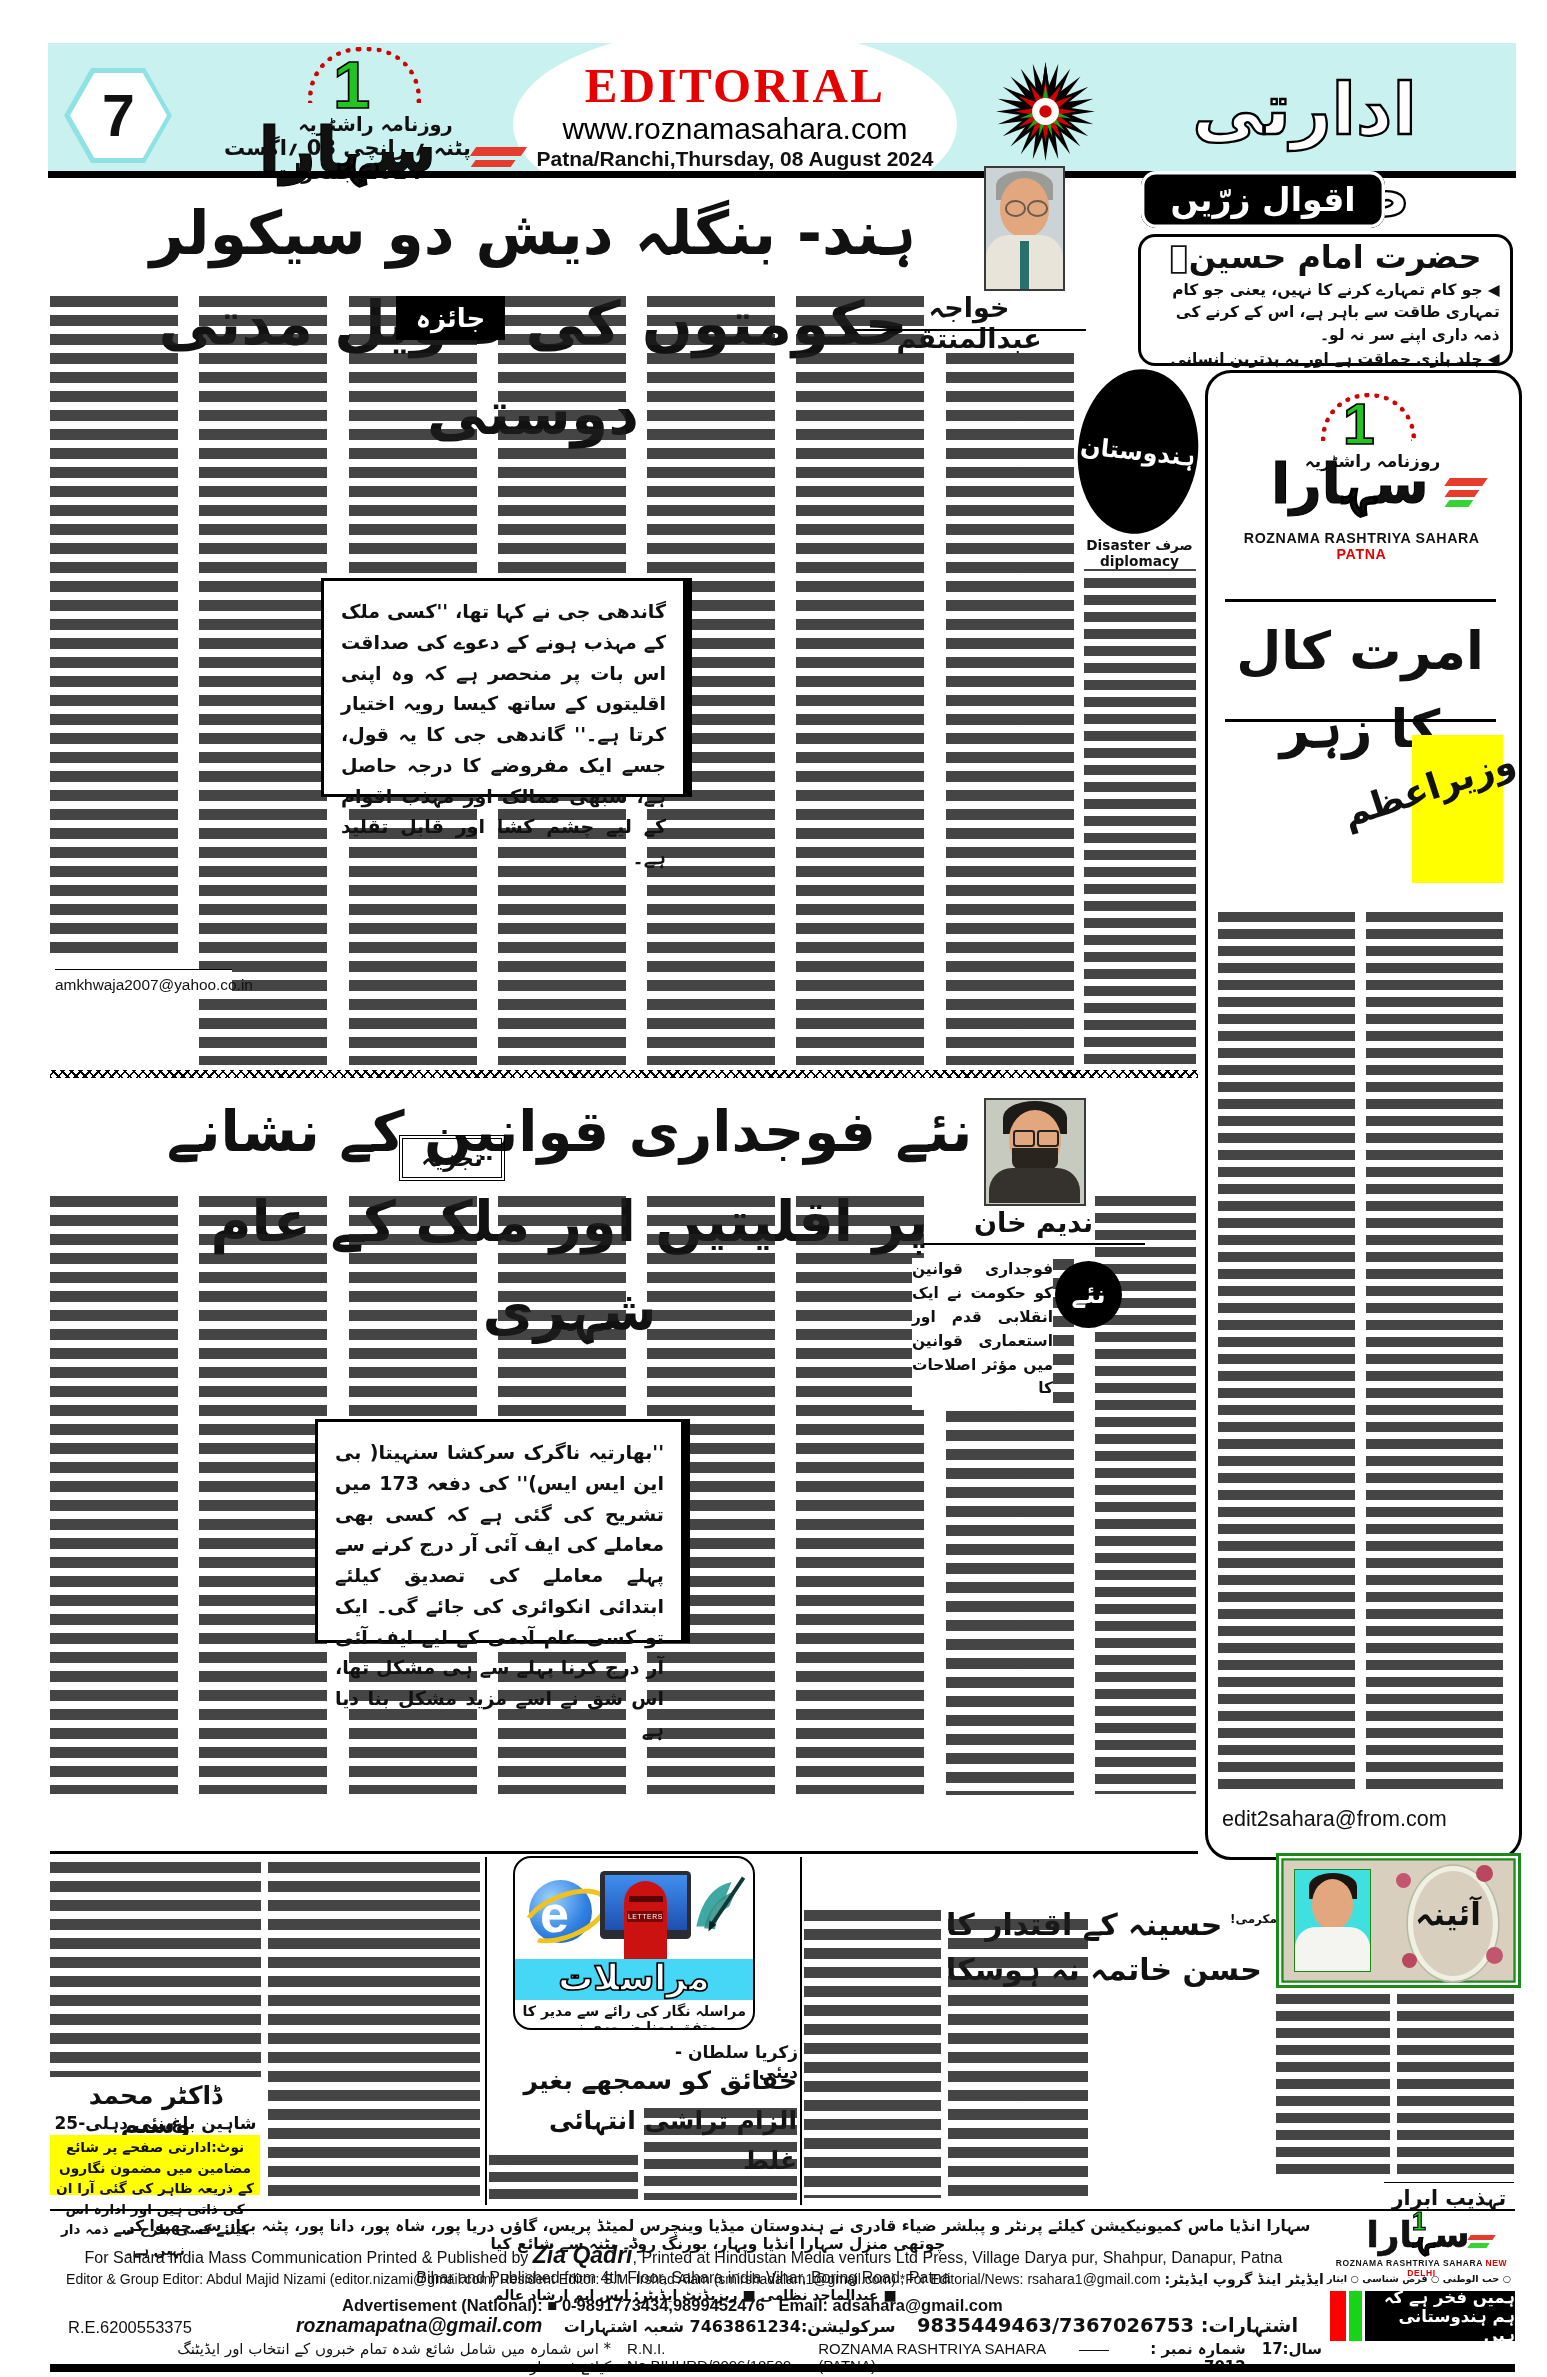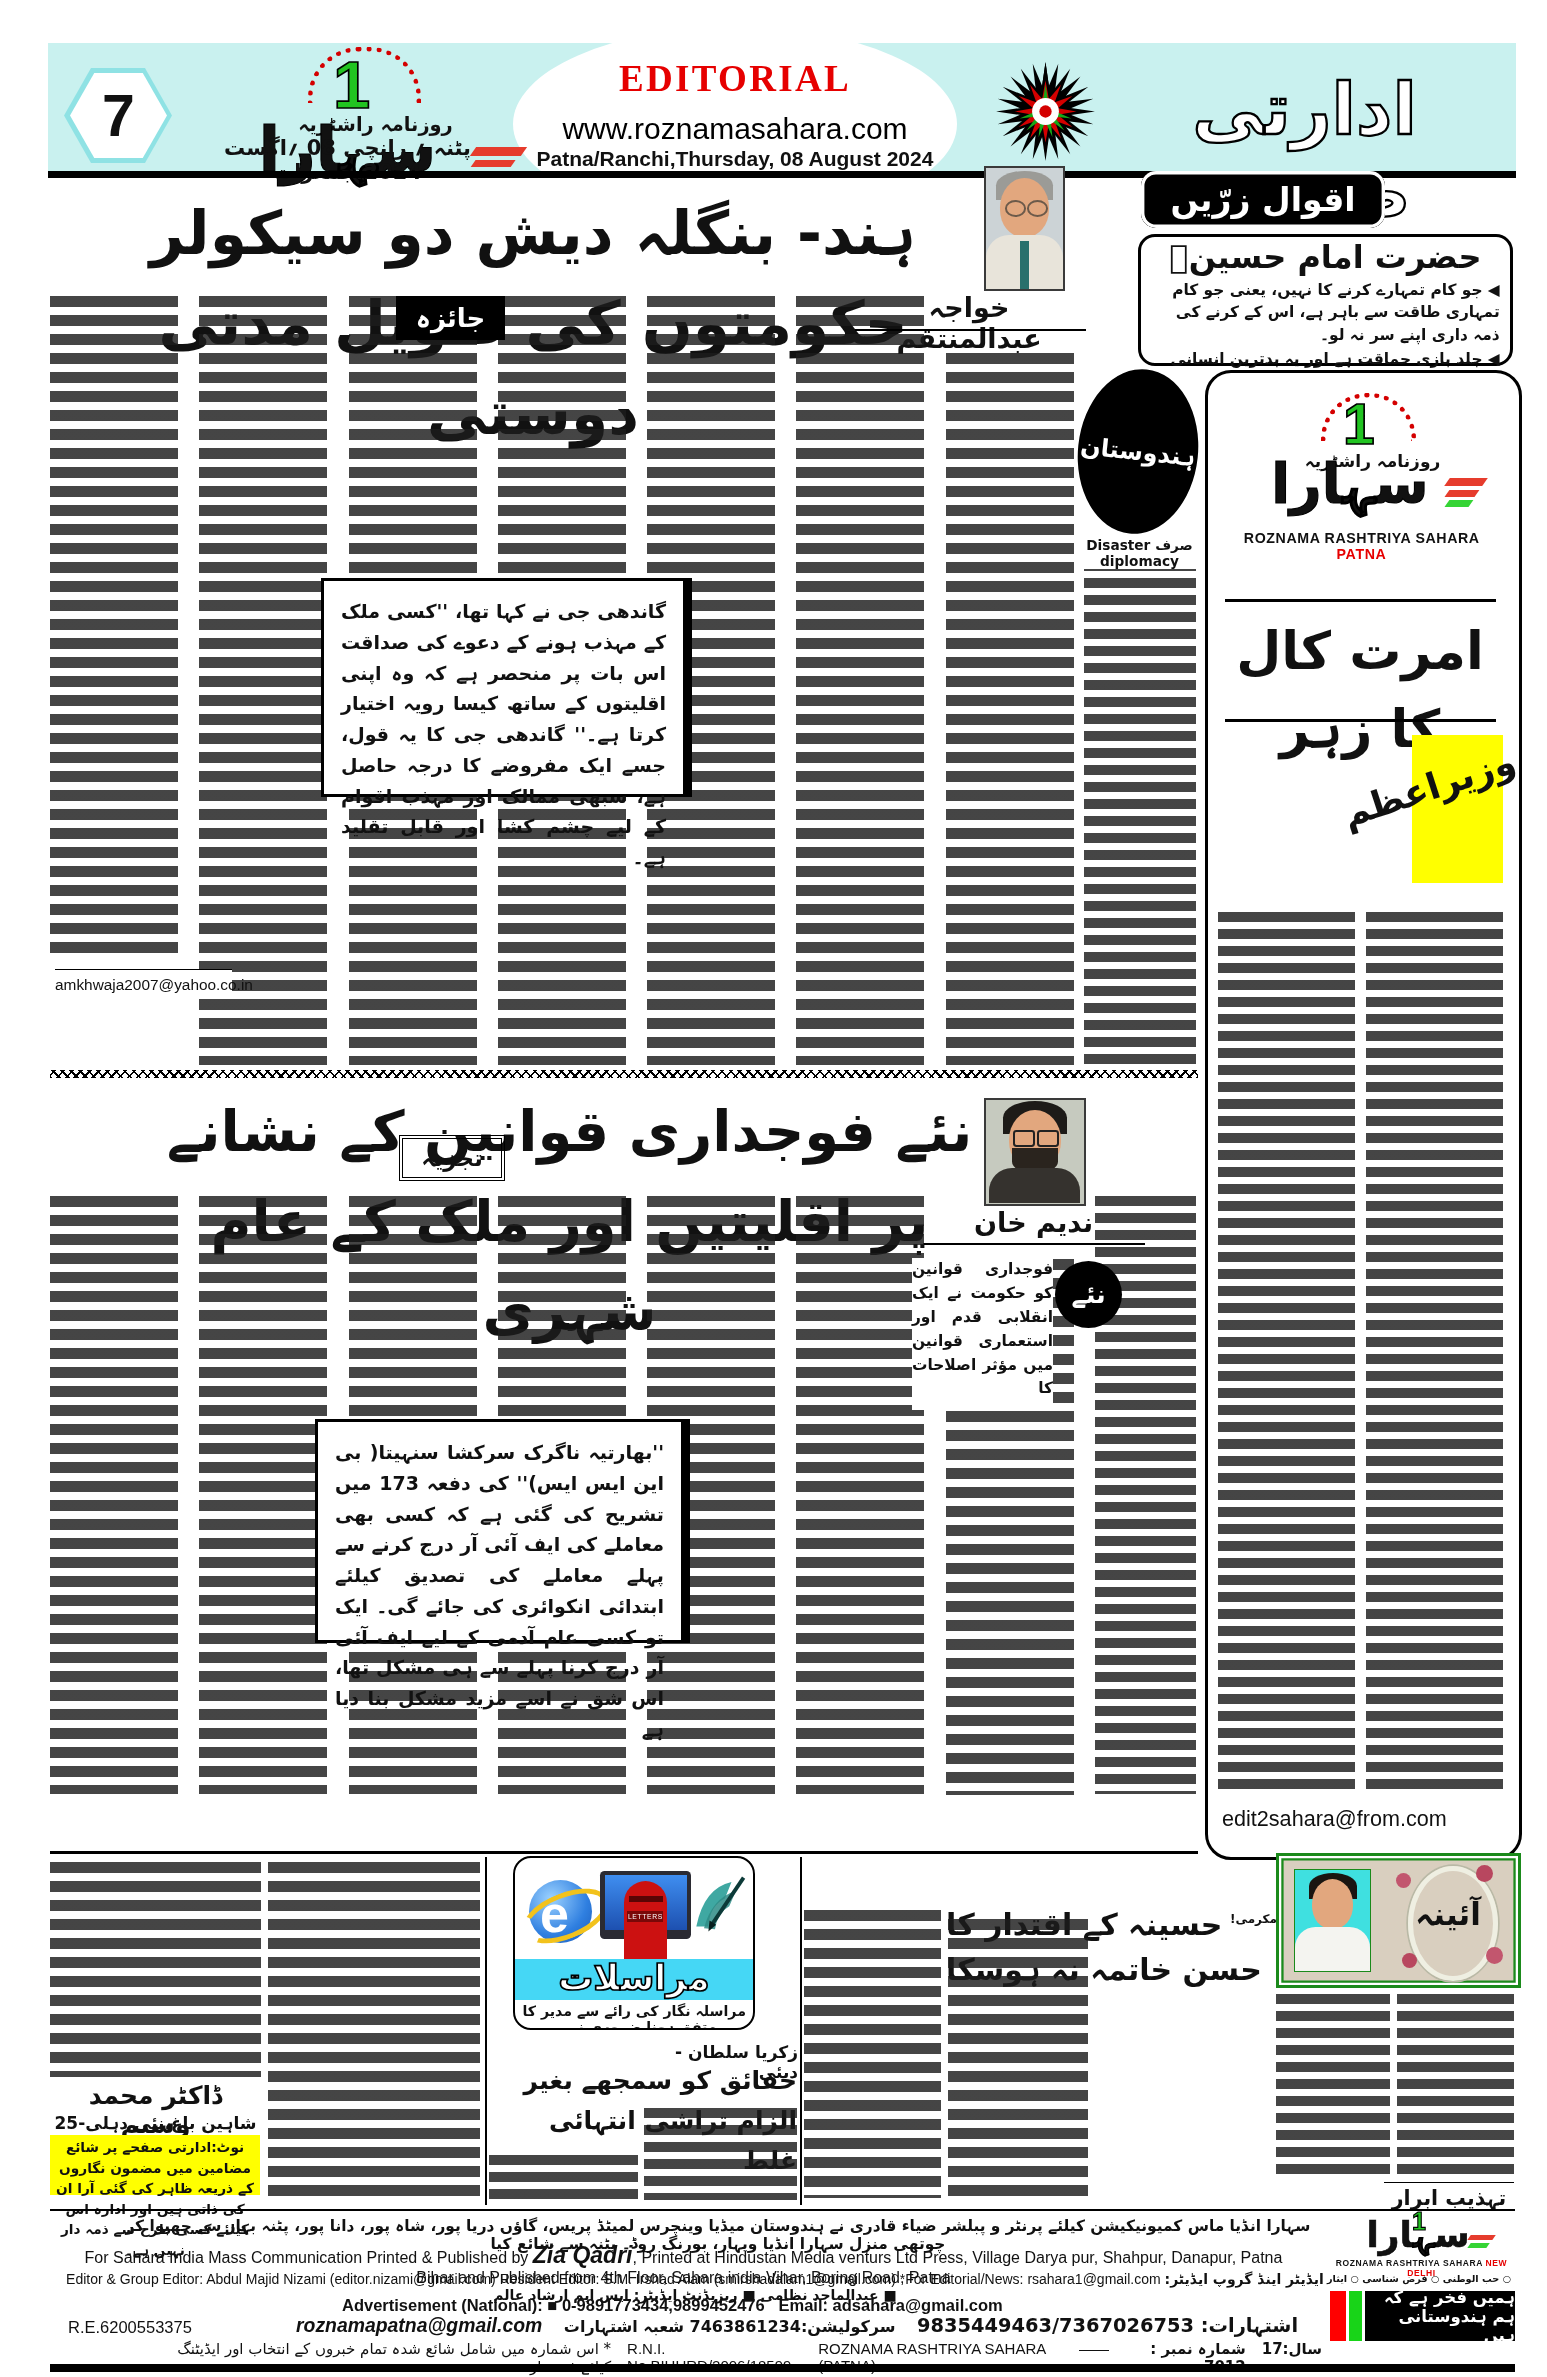--- a/index.html
+++ b/index.html
@@ -24,21 +24,21 @@
 </style>
 </head>
 <body>
 
 <div class="page">
 
   <div class="abs" style="left:48px;top:43px;width:1468px;height:129px;background:#c9f1ef;"></div>
 
   <div class="abs" style="left:513px;top:27px;width:444px;height:194px;background:#fff;border-radius:50%;"></div>
   <div class="abs en" style="left:547px;top:57px;width:376px;text-align:center;font-family:'Liberation Serif',serif;
-              font-weight:bold;font-size:37px;color:#e60000;letter-spacing:2.3px;">EDITORIAL</div>
+              font-weight:bold;font-size:49px;color:#e60000;letter-spacing:2.3px;">EDITORIAL</div>
   <div class="abs en" style="left:530px;top:112px;width:410px;text-align:center;font-size:30px;color:#000;">www.roznamasahara.com</div>
   <div class="abs en" style="left:530px;top:147px;width:410px;text-align:center;font-size:21px;font-weight:bold;">Patna/Ranchi,Thursday, 08 August 2024</div>
 
   <div class="abs hex" style="left:64px;top:68px;width:108px;height:95px;background:#8fe2e4;"></div>
   <div class="abs hex" style="left:70px;top:73px;width:97px;height:85px;background:#ffffff;"></div>
   <div class="abs" style="left:70px;top:73px;width:97px;height:85px;display:flex;align-items:center;justify-content:center;
               font-size:59px;font-weight:bold;">7</div>
 
   <div class="abs" style="left:188px;top:46px;width:319px;height:125px;">
     <div class="abs" style="left:120px;top:1.1px;width:103px;height:51px;border:5.7px dotted #d40000;border-bottom:none;

